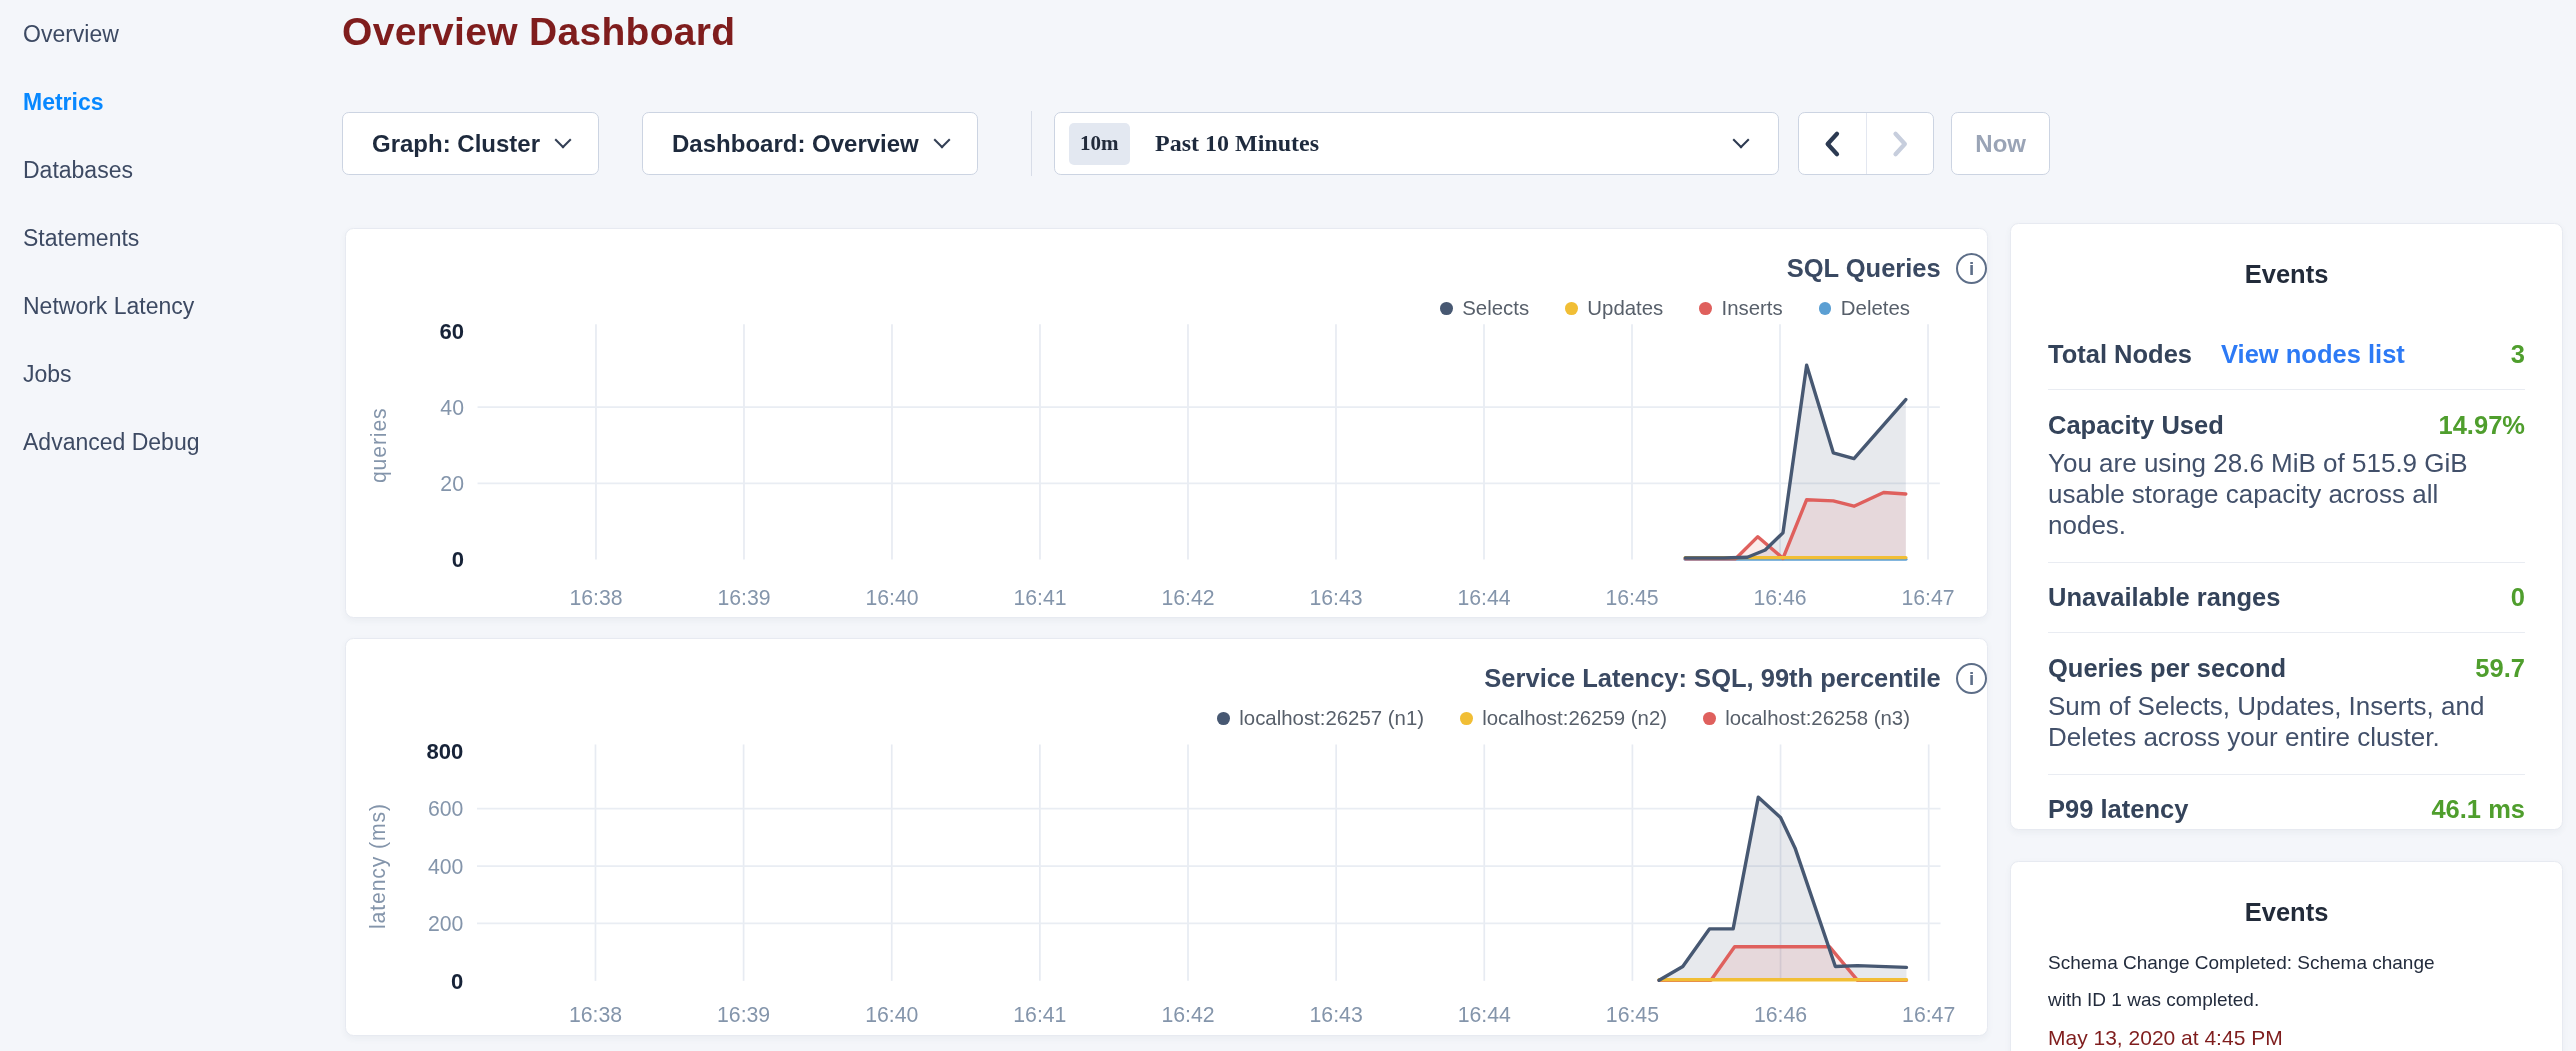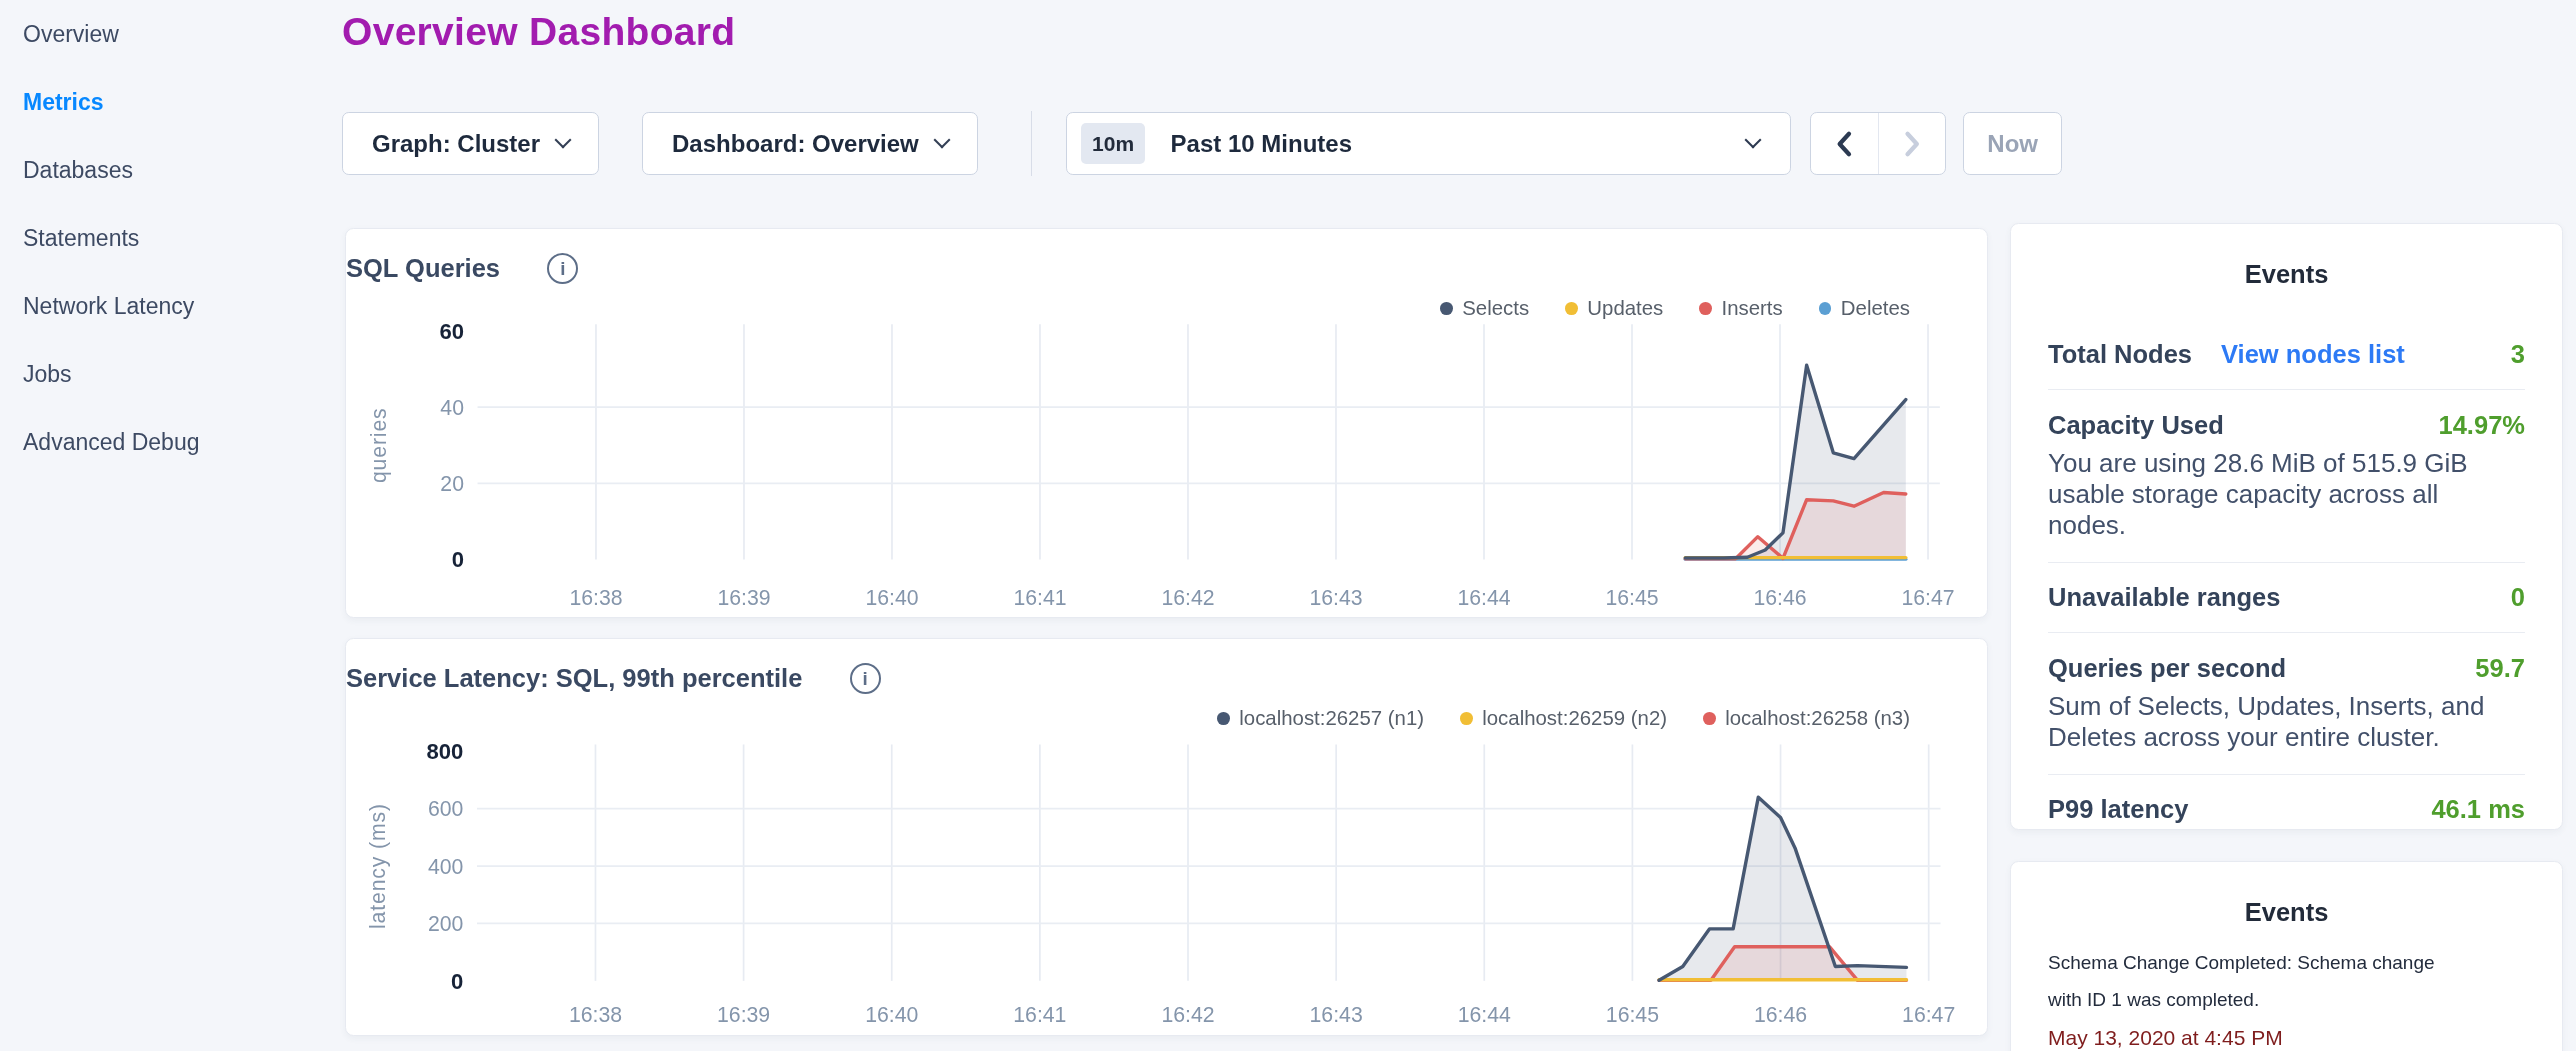--- a/index.html
+++ b/index.html
@@ -7,47 +7,47 @@
   body { font-family: "Liberation Sans", sans-serif; background:#f4f6fa; color:#1d2534; }
   #root { position:relative; width:2576px; height:1051px; overflow:hidden; }
 
   
   #sidebar { position:absolute; left:0; top:0; width:340px; height:1051px; padding:18.7px 0 0 23px;
              display:flex; flex-direction:column; gap:37px; }
   .side-item { font-size:23px; line-height:31px; color:#3d4a63; cursor:pointer; }
   .side-item.active { color:var(--accent); font-weight:700; }
 
   
-  #page-title { position:absolute; left:342px; top:10.2px; font-size:39px; font-weight:700; color:#a21caf; letter-spacing:0.3px; }
+  #page-title { position:absolute; left:342px; top:10.2px; font-size:39px; font-weight:700; color:#7f1d1d; letter-spacing:0.3px; }
   #toolbar { position:absolute; left:342px; top:111px; height:65px; display:flex; align-items:center; }
   .btn { display:inline-flex; align-items:center; justify-content:center; height:63px; background:#fff;
          border:1.7px solid #ccd4e2; border-radius:6.8px; font-size:24px; font-weight:700; color:#1e2a3d; padding:14px 29px; cursor:pointer; }
   .chev { display:inline-block; width:12px; height:12px; border-right:2.6px solid #333f55; border-bottom:2.6px solid #333f55;
           transform:rotate(45deg); margin-left:17px; margin-top:-6.8px; }
   #dashboard-dd { margin-left:43px; }
   .vdivider { width:1.7px; height:65px; background:#d8dde8; margin-left:53px; }
-  #time-dd { margin-left:34px; width:725px; justify-content:center; padding:0 31px 0 13.6px; }
+  #time-dd { margin-left:22px; width:725px; justify-content:center; padding:0 31px 0 13.6px;font-family:Liberation Serif, serif; }
   .badge { background:#e3e8f1; border-radius:5.1px; padding:8.5px 11px; font-size:21px; font-weight:700; color:#222b3b; }
   #time-label { margin-left:25.5px; }
   #time-dd .chev { margin-left:auto; border-color:#2c3950; }
   #nav-pair { margin-left:18.7px; width:136px; height:63px; background:#fff; border:1.7px solid #ccd4e2; border-radius:6.8px;
               display:flex; overflow:hidden; }
   .nav-half { flex:1; display:flex; align-items:center; justify-content:center; cursor:pointer; }
   .nav-half:first-child { border-right:1.7px solid #e3e7f0; }
   #now-btn { margin-left:17px; width:99px; color:#9aa4b6; padding:0; }
 
   
   .card { position:absolute; background:#fff; border:0.9px solid #e7eaf1; border-radius:8.5px;
           box-shadow:0 2.6px 6.8px rgba(56,70,100,.05); }
   #chart-card-0 { left:345px; top:228px; width:1643px; height:390px; }
   #chart-card-1 { left:345px; top:638px; width:1643px; height:398px; }
   #summary-card { left:2010px; top:223px; width:553px; height:607px; padding:22px 37px 0; }
   #events-card  { left:2010px; top:861px; width:553px; height:255px; padding:22px 37px 0; }
 
-  .chart-title-row { position:absolute; top:24px; left:0; width:100%; display:flex; align-items:center; justify-content:flex-start;gap:32px; }
+  .chart-title-row { position:absolute; top:24px; left:0; width:100%; display:flex; align-items:center; justify-content:flex-end; }
   .chart-title { font-size:25.5px; font-weight:700; color:#3a4962; }
   .info-icon { width:31px; height:31px; border:2.6px solid #5d6e88; border-radius:50%; color:#5d6e88;
                display:inline-flex; align-items:center; justify-content:center; font-size:18.7px; font-weight:700;
                margin-left:15.3px; cursor:pointer; }
   .legend { position:absolute; top:68px; right:77px; display:flex; align-items:center; gap:36px; }
   .legend-item { display:flex; align-items:center; font-size:20.4px; color:#575f6a; cursor:pointer; }
   .legend-dot { width:12.8px; height:12.8px; border-radius:50%; margin-right:9.4px; }
   svg.chart { position:absolute; left:0; top:0; }
 
   

